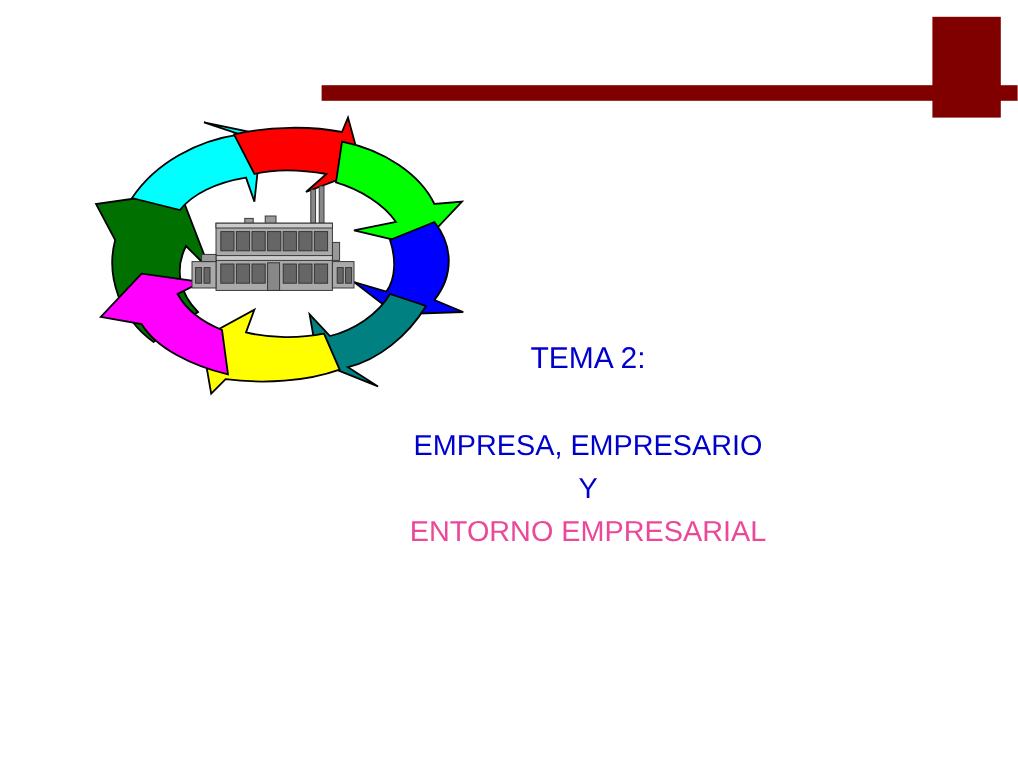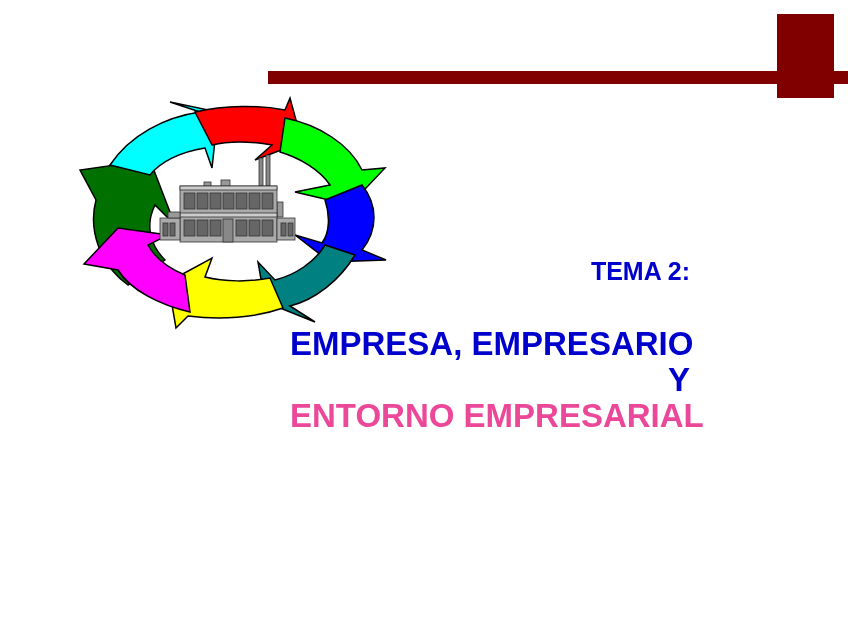--- a/index.html
+++ b/index.html
@@ -1,23 +1,23 @@
 <!DOCTYPE html>
 <html><head>
 <meta charset="utf-8">
 <style>
   html, body { margin: 0; padding: 0; background: #ffffff; }
   body { width: 848px; height: 636px; position: relative; overflow: hidden; font-family: "Liberation Sans", sans-serif; }
   .deco-bar { position: absolute; left: 268px; top: 71px; width: 580px; height: 13px; }
   .deco-square { position: absolute; left: 777px; top: 14px; width: 57px; height: 84px; }
   .cycle-graphic { position: absolute; left: 70px; top: 90px; width: 330px; height: 250px; }
-  .title-block { position: absolute; left: 290px; top: 256px; width: 400px; text-align: right; font-weight: bold; }
+  .title-block { position: absolute; left: 290px; top: 284px; width: 400px; text-align: center; font-weight: normal; }
   .topic-label { font-size: 25px; line-height: 30px; margin: 0; }
   .spacer { height: 40px; }
-  .title-line { font-size: 33px; line-height: 36px; margin: 0; white-space: nowrap; }
+  .title-line { font-size: 24px; line-height: 36px; margin: 0; white-space: nowrap; }
 </style>
 </head>
 <body>
 
 <div class="deco-bar" style="background:#800000"></div>
 <div class="deco-square" style="background:#800000"></div>
 
 <svg class="cycle-graphic" viewBox="70 90 330 250" xmlns="http://www.w3.org/2000/svg">
   <g stroke="#000" stroke-width="1.5" stroke-linejoin="miter">
 

